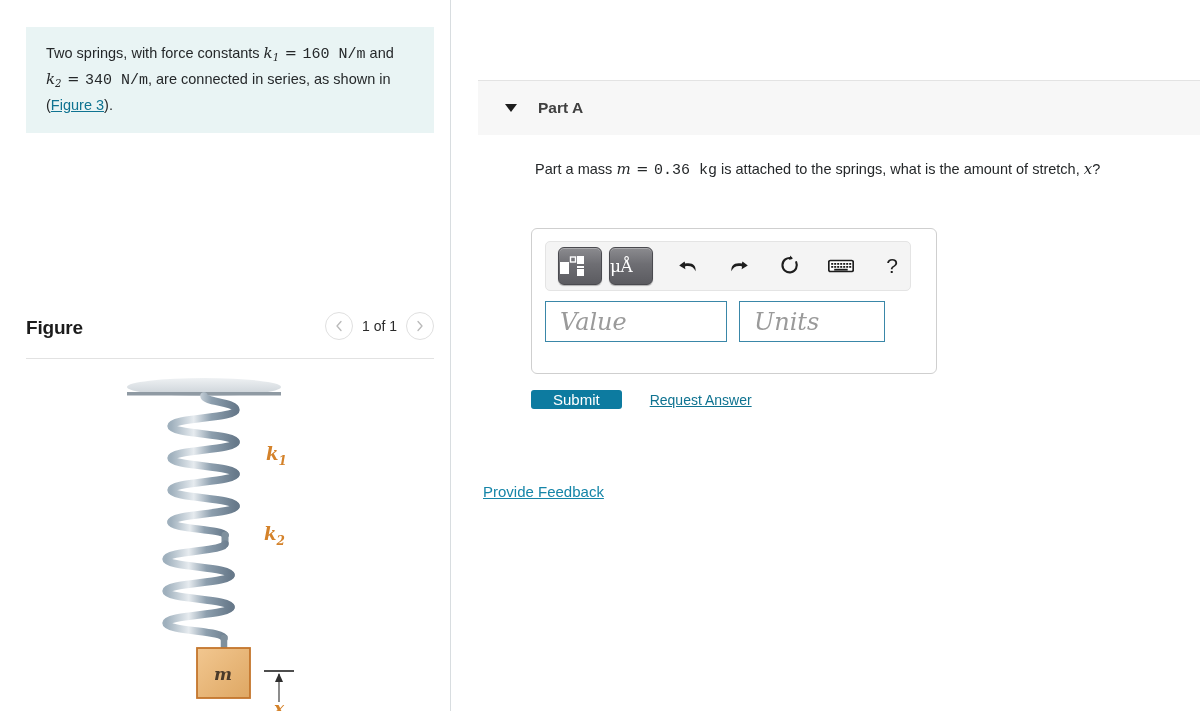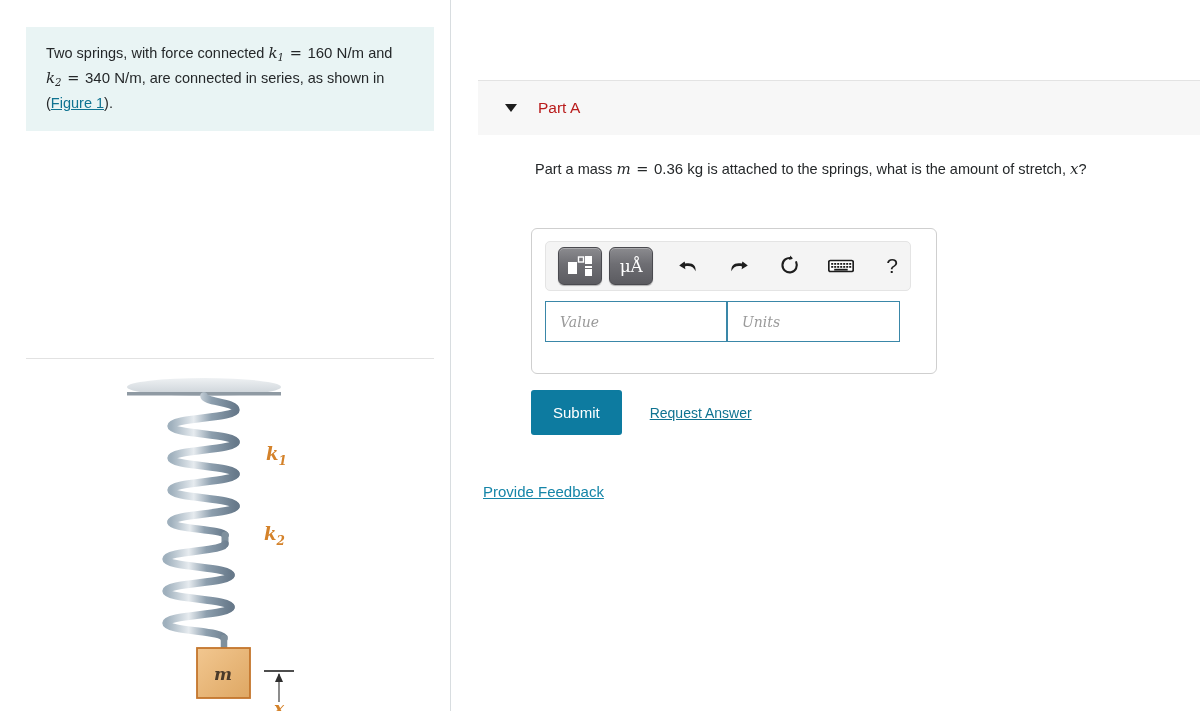--- a/index.html
+++ b/index.html
@@ -38,21 +38,21 @@
     left: 26px; top: 27px;
     width: 408px;
     box-sizing: border-box;
     background: #e9f4f4;
     padding: 14px 18px 16px 20px;
     font-size: 14.5px;
     line-height: 1.62;
     color: #25282a;
   }
   .mathv { font-family: "DejaVu Serif", serif; font-style: italic; font-size: 15px; }
-  .mathup { font-family: Liberation Sans, sans-serif; font-style: normal; font-size: 15px; }
+  .mathup { font-family: Liberation Mono, monospace; font-style: normal; font-size: 15px; }
   .sub { font-size: 0.68em; vertical-align: -0.28em; font-style: italic; }
   .eqs { font-family: "DejaVu Serif", serif; font-style: normal; padding: 0 1px; }
   .fig-link { color: #0f7391; text-decoration: underline; cursor: pointer; }
 
   
   .figure-head {
     position: absolute;
     left: 26px; top: 312px;
     width: 408px;
     height: 46px;
@@ -109,21 +109,21 @@
   .caret {
     margin-left: 27px;
     width: 0; height: 0;
     border-left: 6.5px solid transparent;
     border-right: 6.5px solid transparent;
     border-top: 8px solid #1d1d1d;
     cursor: pointer;
   }
   .part-label {
     margin-left: 21px;
-    font-size: 15.5px; font-weight: normal; color: #b91c1c;
+    font-size: 15.5px; font-weight: bold; color: #404040;
   }
 
   .q-text {
     position: absolute;
     left: 84px; top: 158px;
     width: 640px;
     font-size: 14.5px; line-height: 1.5;
     color: #25282a;
   }
   .q-instr {
@@ -153,21 +153,21 @@
     border: 1px solid #e4e4e4;
     border-radius: 5px;
     display: flex; align-items: center;
   }
   .tb-btn {
     width: 42px; height: 36px;
     border-radius: 6px;
     background: linear-gradient(180deg, #8b8b8f 0%, #6e6e73 45%, #5b5b60 100%);
     border: 1px solid #4a4a4f;
     box-shadow: 0 1px 1px rgba(0,0,0,0.28), inset 0 1px 0 rgba(255,255,255,0.28);
-    display: flex; align-items: center; justify-content: center;
+    display: flex; align-items: center; 
     cursor: pointer;
   }
   .tb-btn:first-child { margin-left: 12px; }
   .tb-btn + .tb-btn { margin-left: 7px; }
   .mu-a {
     color: #ffffff;
     font-family: "DejaVu Serif", serif;
     font-size: 17px;
     line-height: 1;
     letter-spacing: -0.5px;
@@ -189,43 +189,43 @@
     left: 13px; top: 72px;
     display: flex;
   }
   .field {
     box-sizing: border-box;
     height: 41px;
     border: 1px solid #3a87a8;
     background: #fff;
     font-family: "DejaVu Serif", serif;
     font-style: italic;
-    font-size: 14px;
+    font-size: 24px;
     color: #9a9a9a;
     padding: 0 14px;
     outline: none;
   }
   .field-value { width: 182px; }
-  .field-units { width: 173px; margin-left: 0; }
+  .field-units { width: 146px; margin-left: 12px; }
   .field::placeholder { color: #9a9a9a; opacity: 1; font-style: italic; }
 
   
   .submit-row {
     position: absolute;
     left: 80px; top: 390px;
     display: flex; align-items: center;
   }
   .submit-btn {
     background: #0d7ba0;
     color: #ffffff;
     border: none;
     border-radius: 3px;
     font-family: "Liberation Sans", sans-serif;
     font-size: 15px;
-    padding: 14px 22px;
+    padding: 1px 22px;
     cursor: pointer;
   }
   .request-link {
     margin-left: 28px;
     color: #0f7391;
     font-size: 14px;
     font-weight: normal;
     text-decoration: underline;
     cursor: pointer;
   }
@@ -243,26 +243,42 @@
 </head>
 <body>
 
 <div class="page">
 
   <div class="v-divider"></div>
 
   <div class="left-col">
 
     <div class="problem-box">
-      <span>Two springs, with force connected</span>
+      <span>Two springs, with force constants</span>
       <span class="mathv"><span>k</span><span class="sub">1</span></span><span class="eqs">&nbsp;=&nbsp;</span><span class="mathup">160 N/m</span>
       <span>and</span>
-      <span class="mathv"><span>k</span><span class="sub">2</span></span><span class="eqs">&nbsp;=&nbsp;</span><span class="mathup">340 N/m</span><span>, are connected in series, as shown in (</span><span class="fig-link">Figure 1</span><span>).</span>
-    </div>
-
+      <span class="mathv"><span>k</span><span class="sub">2</span></span><span class="eqs">&nbsp;=&nbsp;</span><span class="mathup">340 N/m</span><span>, are connected in series, as shown in (</span><span class="fig-link">Figure 3</span><span>).</span>
+    </div>
+
+    <div class="figure-head">
+      <div class="figure-title">Figure</div>
+      <div class="fig-nav">
+        <div class="nav-circle">
+          <svg width="10" height="12" viewBox="0 0 10 12">
+            <path d="M7 1.5 L3 6 L7 10.5" fill="none" stroke="#b9b9b9" stroke-width="1.3" stroke-linecap="round" stroke-linejoin="round"></path>
+          </svg>
+        </div>
+        <div class="fig-count">1 of 1</div>
+        <div class="nav-circle">
+          <svg width="10" height="12" viewBox="0 0 10 12">
+            <path d="M3 1.5 L7 6 L3 10.5" fill="none" stroke="#b9b9b9" stroke-width="1.3" stroke-linecap="round" stroke-linejoin="round"></path>
+          </svg>
+        </div>
+      </div>
+    </div>
     <div class="figure-rule"></div>
 
     <div class="diagram">
       <svg width="408" height="339" viewBox="0 0 408 339">
         <defs>
           <linearGradient id="coilg" x1="0" y1="0" x2="1" y2="0">
             <stop offset="0%" stop-color="#9fb0bd"></stop>
             <stop offset="35%" stop-color="#e6ebef"></stop>
             <stop offset="62%" stop-color="#8d9fae"></stop>
             <stop offset="100%" stop-color="#67798a"></stop>

